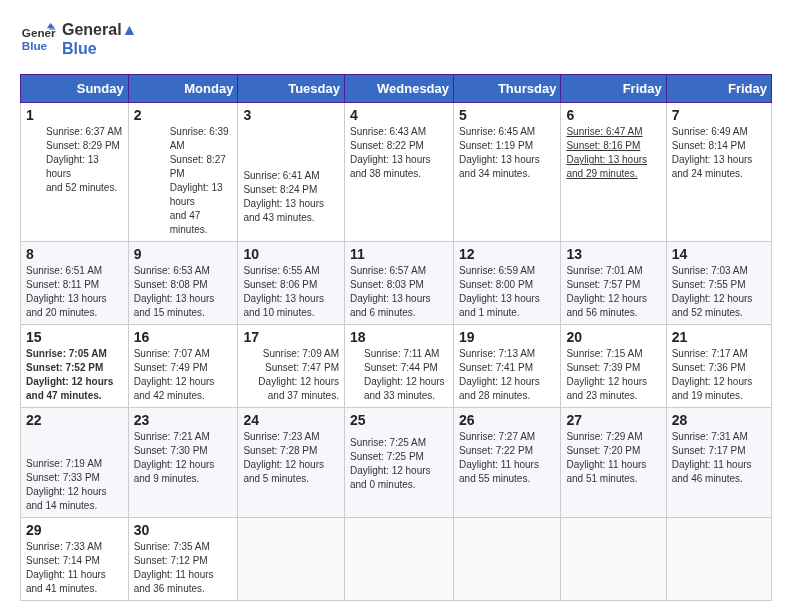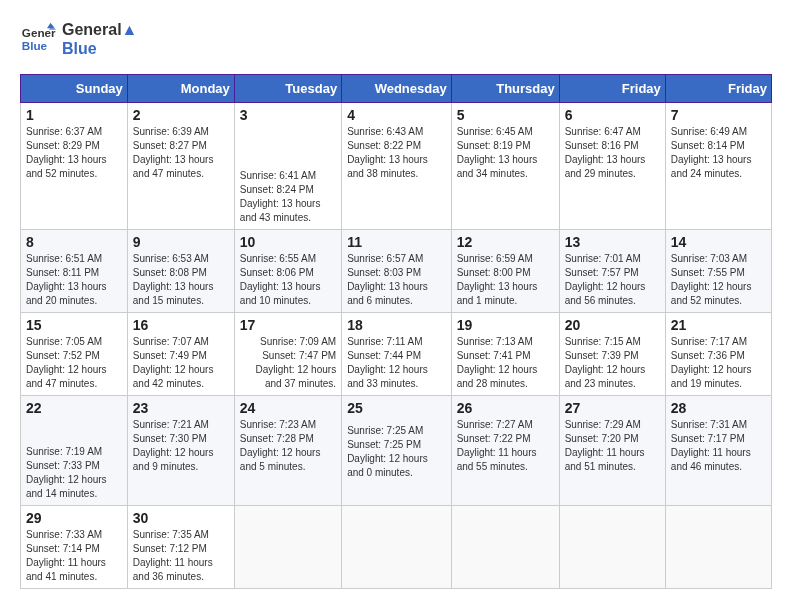--- a/index.html
+++ b/index.html
@@ -119,28 +119,28 @@
           <th>Wednesday</th>
           <th>Thursday</th>
           <th>Friday</th>
           <th>Friday</th>
         </tr>
     </thead>
     <tbody id="calendar-body">
     <tr>
           <td>
             <span class="day-number">1</span>
-            <div class="day-info" style="white-space: pre-line;">Sunrise: 6:37 AM
+            <div class="day-info" style="white-space: pre-line; margin-left: 20px;">Sunrise: 6:37 AM
 Sunset: 8:29 PM
 Daylight: 13 hours
 and 52 minutes.</div>
           </td>
           <td>
             <span class="day-number">2</span>
-            <div class="day-info" style="white-space: pre-line;">Sunrise: 6:39 AM
+            <div class="day-info" style="white-space: pre-line; margin-left: 36px;">Sunrise: 6:39 AM
 Sunset: 8:27 PM
 Daylight: 13 hours
 and 47 minutes.</div>
           </td>
           <td>
             <span class="day-number">3</span>
             <div class="day-info" style="white-space: pre-line; margin-top: 46px;">Sunrise: 6:41 AM
 Sunset: 8:24 PM
 Daylight: 13 hours
 and 43 minutes.</div>
@@ -148,27 +148,27 @@
           <td>
             <span class="day-number">4</span>
             <div class="day-info" style="white-space: pre-line;">Sunrise: 6:43 AM
 Sunset: 8:22 PM
 Daylight: 13 hours
 and 38 minutes.</div>
           </td>
           <td>
             <span class="day-number">5</span>
             <div class="day-info" style="white-space: pre-line;">Sunrise: 6:45 AM
-Sunset: 8:19 PM
+Sunset: 1:19 PM
 Daylight: 13 hours
 and 34 minutes.</div>
           </td>
           <td>
             <span class="day-number">6</span>
-            <div class="day-info" style="white-space: pre-line;">Sunrise: 6:47 AM
+            <div class="day-info" style="white-space: pre-line; text-decoration: underline;">Sunrise: 6:47 AM
 Sunset: 8:16 PM
 Daylight: 13 hours
 and 29 minutes.</div>
           </td>
           <td>
             <span class="day-number">7</span>
             <div class="day-info" style="white-space: pre-line;">Sunrise: 6:49 AM
 Sunset: 8:14 PM
 Daylight: 13 hours
 and 24 minutes.</div>
@@ -221,42 +221,42 @@
             <span class="day-number">14</span>
             <div class="day-info" style="white-space: pre-line;">Sunrise: 7:03 AM
 Sunset: 7:55 PM
 Daylight: 12 hours
 and 52 minutes.</div>
           </td>
         </tr>
         <tr>
           <td>
             <span class="day-number">15</span>
-            <div class="day-info" style="white-space: pre-line;">Sunrise: 7:05 AM
+            <div class="day-info" style="white-space: pre-line; font-weight: bold;">Sunrise: 7:05 AM
 Sunset: 7:52 PM
 Daylight: 12 hours
 and 47 minutes.</div>
           </td>
           <td>
             <span class="day-number">16</span>
             <div class="day-info" style="white-space: pre-line;">Sunrise: 7:07 AM
 Sunset: 7:49 PM
 Daylight: 12 hours
 and 42 minutes.</div>
           </td>
           <td>
             <span class="day-number">17</span>
             <div class="day-info" style="white-space: pre-line; text-align: right;">Sunrise: 7:09 AM
 Sunset: 7:47 PM
 Daylight: 12 hours
 and 37 minutes.</div>
           </td>
           <td>
             <span class="day-number">18</span>
-            <div class="day-info" style="white-space: pre-line;">Sunrise: 7:11 AM
+            <div class="day-info" style="white-space: pre-line; margin-left: 14px;">Sunrise: 7:11 AM
 Sunset: 7:44 PM
 Daylight: 12 hours
 and 33 minutes.</div>
           </td>
           <td>
             <span class="day-number">19</span>
             <div class="day-info" style="white-space: pre-line;">Sunrise: 7:13 AM
 Sunset: 7:41 PM
 Daylight: 12 hours
 and 28 minutes.</div>

